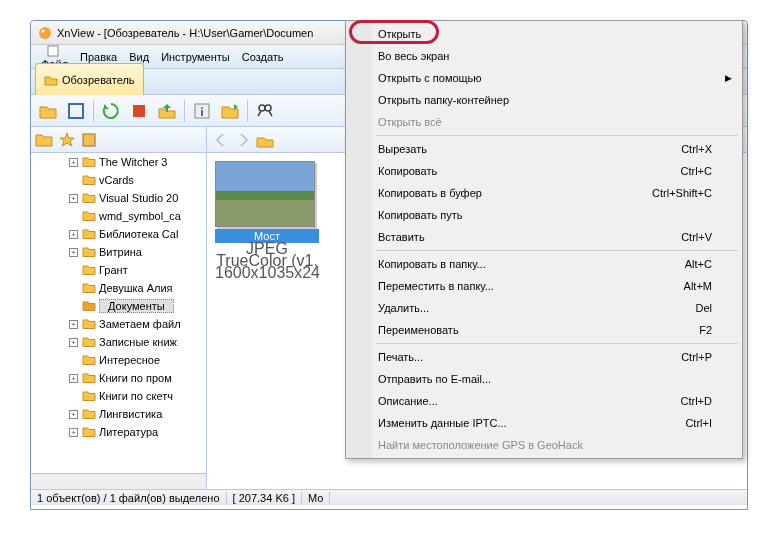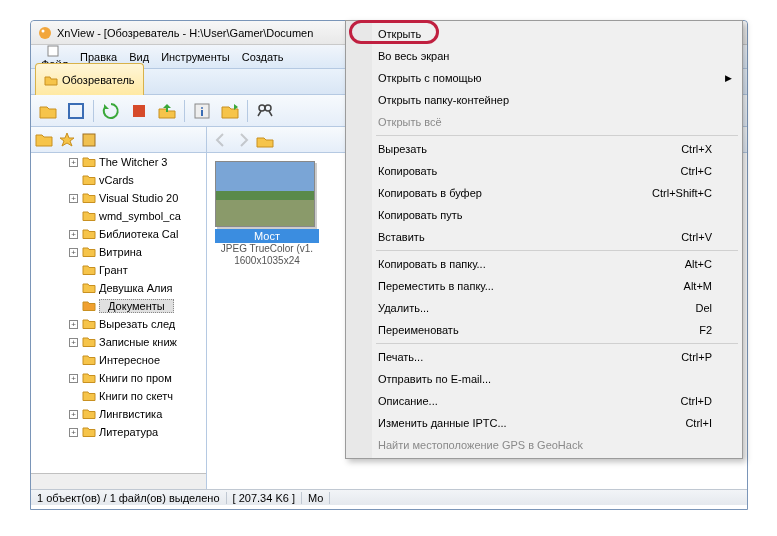--- a/index.html
+++ b/index.html
@@ -23,21 +23,21 @@
 .tree { width: 176px; border-right: 1px solid #b5c9e2; overflow: hidden; position: relative; background: #fff; }
 .tree-inner { padding-left: 38px; }
 .tree-row { height: 18px; display: flex; align-items: center; white-space: nowrap; }
 .tree-row .exp { width: 9px; height: 9px; border: 1px solid #888; margin-right: 4px; display: flex; align-items: center; justify-content: center; font-size: 8px; color: #555; flex-shrink: 0; }
 .tree-row .fico { width: 14px; height: 12px; margin-right: 3px; flex-shrink: 0; }
 .tree-row.sel span.lbl { background: #e0e0e0; border: 1px dotted #888; padding: 0 8px; }
 .thumbs { flex: 1; background: #fff; padding: 8px; }
 .thumb { width: 104px; text-align: center; }
 .thumb-img { width: 100px; height: 66px; border: 1px solid #888; background: linear-gradient(#7aa5d6 45%, #5a8a4a 45% 60%, #8a9a6a 60%); position: relative; box-shadow: 2px 2px 0 #ccc; margin-bottom: 2px; }
 .thumb-name { background: #3b8de0; color: #fff; padding: 1px 16px; }
-.thumb-meta { color: #555; font-size: 10px; line-height: 12px; }
+.thumb-meta { color: #555; font-size: 16px; line-height: 12px; }
 .hscroll { position: absolute; bottom: 0; left: 0; right: 0; height: 16px; background: #efefef; border-top: 1px solid #c0c0c0; }
 .statusbar { height: 16px; background: linear-gradient(#f2f4f7,#e5e9ee); border-top: 1px solid #c0c8d2; display: flex; align-items: center; }
 .statusbar > div { padding: 0 6px; border-right: 1px solid #c0c8d2; }
 .context { position: absolute; left: 345px; top: 20px; width: 398px; background: #f0f0f0; border: 1px solid #9b9b9b; box-shadow: 3px 3px 6px rgba(0,0,0,0.25); padding: 2px; }
 .cm-item { height: 22px; display: flex; align-items: center; padding: 0 28px 0 30px; position: relative; }
 .cm-item.disabled { color: #8a8a8a; }
 .cm-item .sc { position: absolute; right: 28px; text-align: center; }
 .cm-item .sub { position: absolute; right: 8px; font-size: 9px; }
 .cm-sep { height: 1px; background: #d0d0d0; margin: 2px 2px 2px 28px; }
 .cm-gutter { position: absolute; left: 0; top: 0; bottom: 0; width: 26px; background: #e8e8e8; }
@@ -266,21 +266,21 @@
             </span>
             <span class="lbl">Документы</span>
           </div>
           <div class="tree-row">
             <span class="exp">+</span>
             <span class="fico">
               <svg width="14" height="12">
                 <path d="M1 2h5l1 1.5h6v7H1z" fill="#f6c44a" stroke="#c89020"></path>
               </svg>
             </span>
-            <span class="lbl">Вырезать след</span>
+            <span class="lbl">Заметаем файл</span>
           </div>
           <div class="tree-row">
             <span class="exp">+</span>
             <span class="fico">
               <svg width="14" height="12">
                 <path d="M1 2h5l1 1.5h6v7H1z" fill="#f6c44a" stroke="#c89020"></path>
               </svg>
             </span>
             <span class="lbl">Записные книж</span>
           </div>

